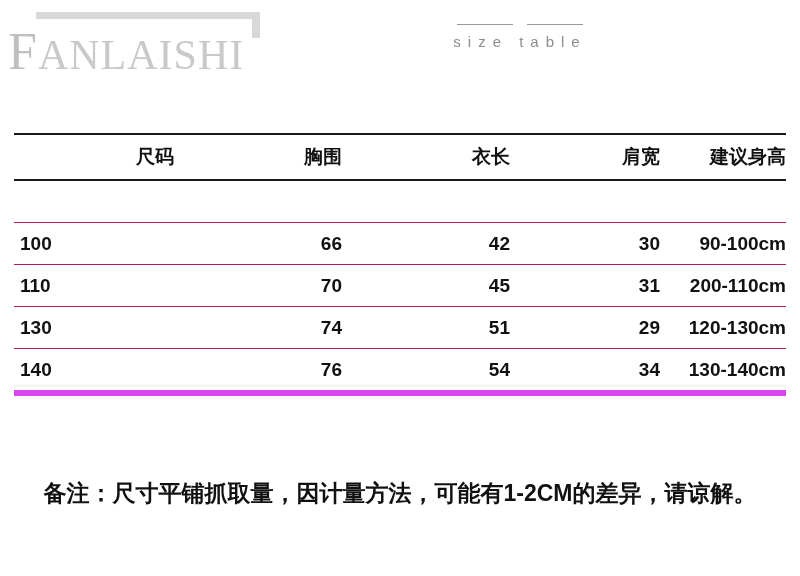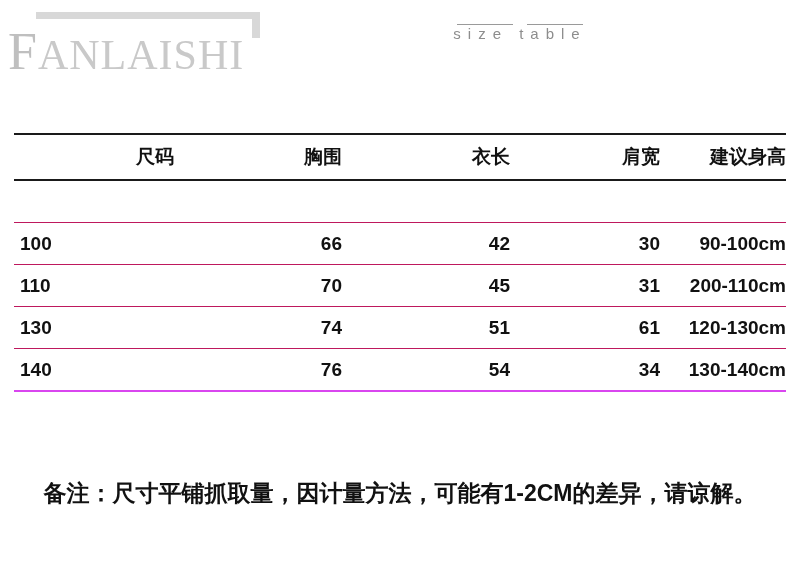--- a/index.html
+++ b/index.html
@@ -84,21 +84,21 @@
   }
   .title-line.right { flex: 0 0 56px; }
   .main-title {
     font-family: "Liberation Sans", sans-serif;
     font-size: 29px;
     color: #2b2b2b;
     letter-spacing: 2px;
     white-space: nowrap;
   }
   .subtitle {
-    margin-top: 0;
+    margin-top: 8px;
     font-family: "Liberation Sans", sans-serif;
     font-size: 15px;
     letter-spacing: 7px;
     color: #8d8d8d;
     text-align: center;
   }
 
   
   .table-area {
     position: absolute;
@@ -129,21 +129,21 @@
   .spacer-row td {
     height: 36px;
     border-bottom: 2px solid #1a1a1a;
   }
   table.size-table tbody td {
     height: 41px;
     vertical-align: middle;
     border-bottom: 1px solid #be185d;
   }
   table.size-table tbody tr:last-child td {
-    border-bottom: 2px solid #d946ef;
+    border-bottom: 6px solid #d946ef;
   }
   table.size-table tbody td.first {
     text-align: left;
     padding-left: 6px;
   }
   .col-size   { width: 160px; }
   .col-bust   { width: 168px; }
   .col-length { width: 168px; }
   .col-shoulder { width: 150px; }
   .col-height { width: 126px; }
@@ -220,21 +220,21 @@
           <td class="first">110</td>
           <td>70</td>
           <td>45</td>
           <td>31</td>
           <td>200-110cm</td>
         </tr>
         <tr>
           <td class="first">130</td>
           <td>74</td>
           <td>51</td>
-          <td>61</td>
+          <td>29</td>
           <td>120-130cm</td>
         </tr>
         <tr>
           <td class="first">140</td>
           <td>76</td>
           <td>54</td>
           <td>34</td>
           <td>130-140cm</td>
         </tr>
       </tbody>

